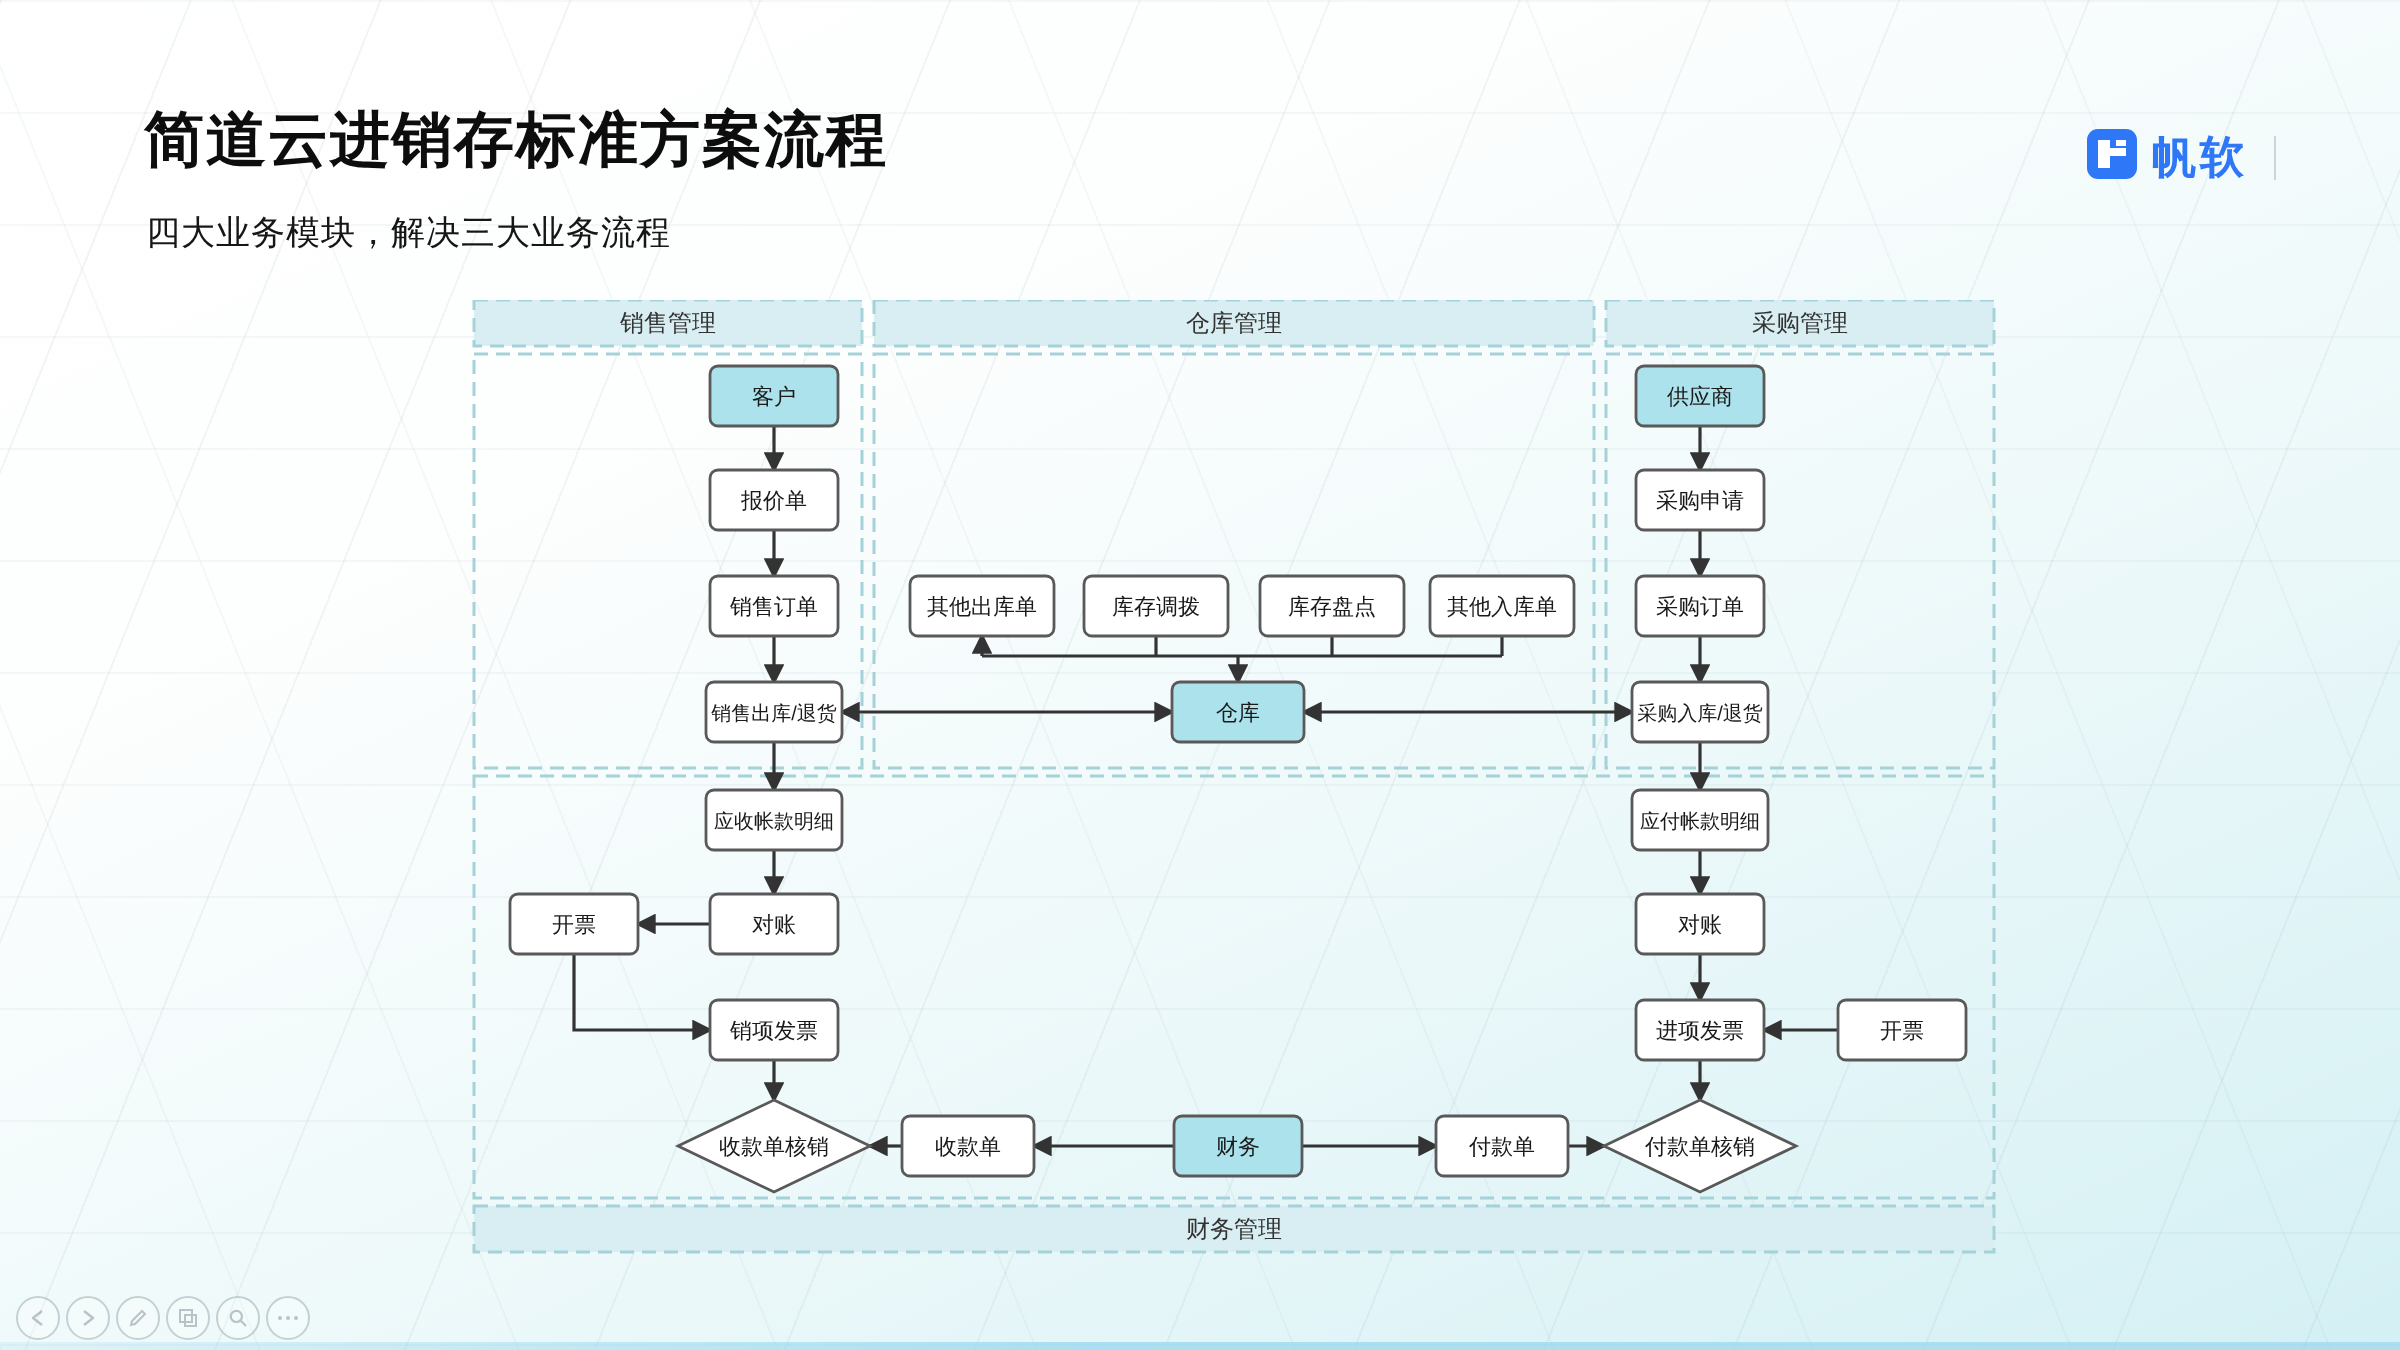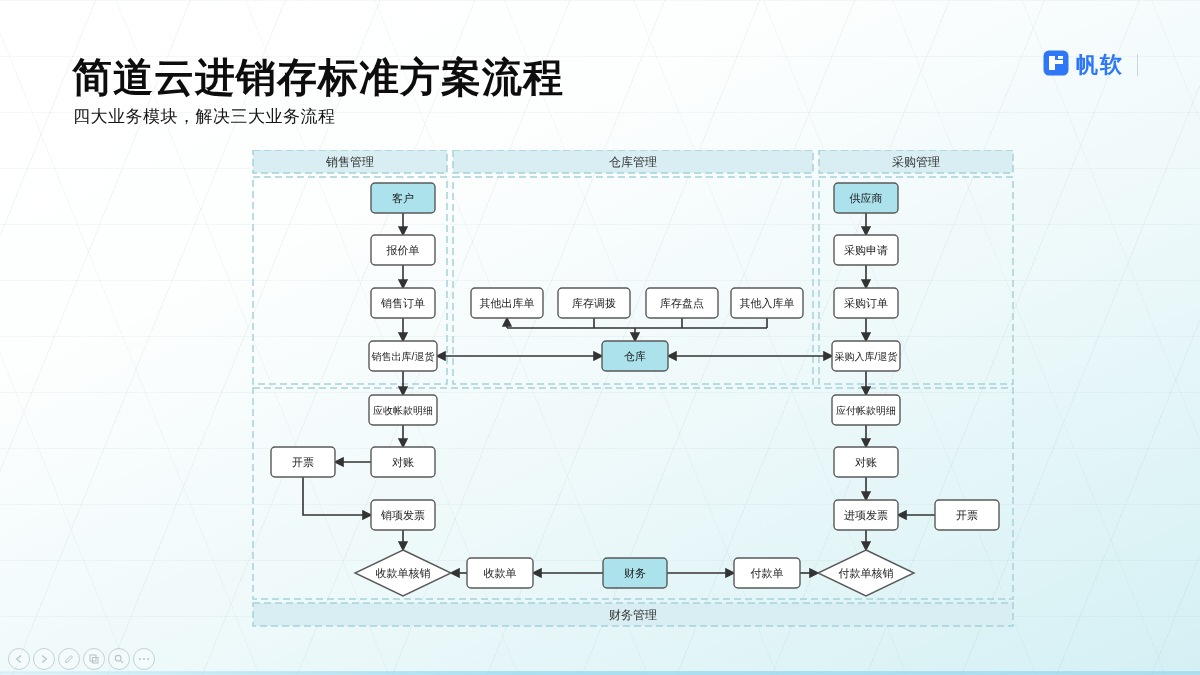--- a/index.html
+++ b/index.html
@@ -7,35 +7,35 @@
     width:1200px;height:675px;overflow:hidden;position:relative;
     font-family:"Liberation Sans","DejaVu Sans",sans-serif;
     background:
       repeating-linear-gradient(112deg, rgba(130,160,168,0.10) 0 1px, transparent 1px 88px),
       repeating-linear-gradient(68deg, rgba(130,160,168,0.07) 0 1px, transparent 1px 120px),
       repeating-linear-gradient(180deg, rgba(130,160,168,0.08) 0 1px, transparent 1px 56px),
       linear-gradient(155deg,#ffffff 0%,#fdfefe 30%,#eef9fa 60%,#d4f0f4 100%);
   }
   .title{
     position:absolute;left:72px;top:50px;
-    font-size:40px;font-weight:900;color:#0d0d0d;letter-spacing:1px;
+    font-size:30px;font-weight:900;color:#0d0d0d;letter-spacing:1px;
   }
   .subtitle{
     position:absolute;left:73px;top:105px;
     font-size:17px;color:#161616;letter-spacing:0.5px;
   }
   .logos{
-    position:absolute;right:62px;top:48px;height:34px;
+    position:absolute;right:62px;top:62px;height:34px;
     display:flex;align-items:center;gap:13px;
   }
   .logo-unit{display:flex;align-items:center;gap:7px;}
   .logo-text-fr{font-size:22px;font-weight:bold;color:#2E77F6;letter-spacing:2px;}
   .logo-text-jdy{font-size:22px;font-weight:bold;color:#37474F;letter-spacing:1px;}
   .logo-divider{width:1px;height:22px;background:#c9d6da;}
-  .flow-wrap{position:absolute;left:251px;top:150px;width:766px;height:482px;text-decoration:underline;}
+  .flow-wrap{position:absolute;left:235px;top:150px;width:766px;height:482px;text-decoration:underline;}
   .toolbar{
     position:absolute;left:8px;bottom:5px;display:flex;gap:3px;opacity:0.55;
   }
   .tool-btn{
     width:20px;height:20px;border-radius:50%;
     border:1px solid #9fb0b5;background:rgba(255,255,255,0.45);
     display:flex;align-items:center;justify-content:center;cursor:pointer;
   }
   .tool-btn svg{display:block;}
   .bottom-edge{

